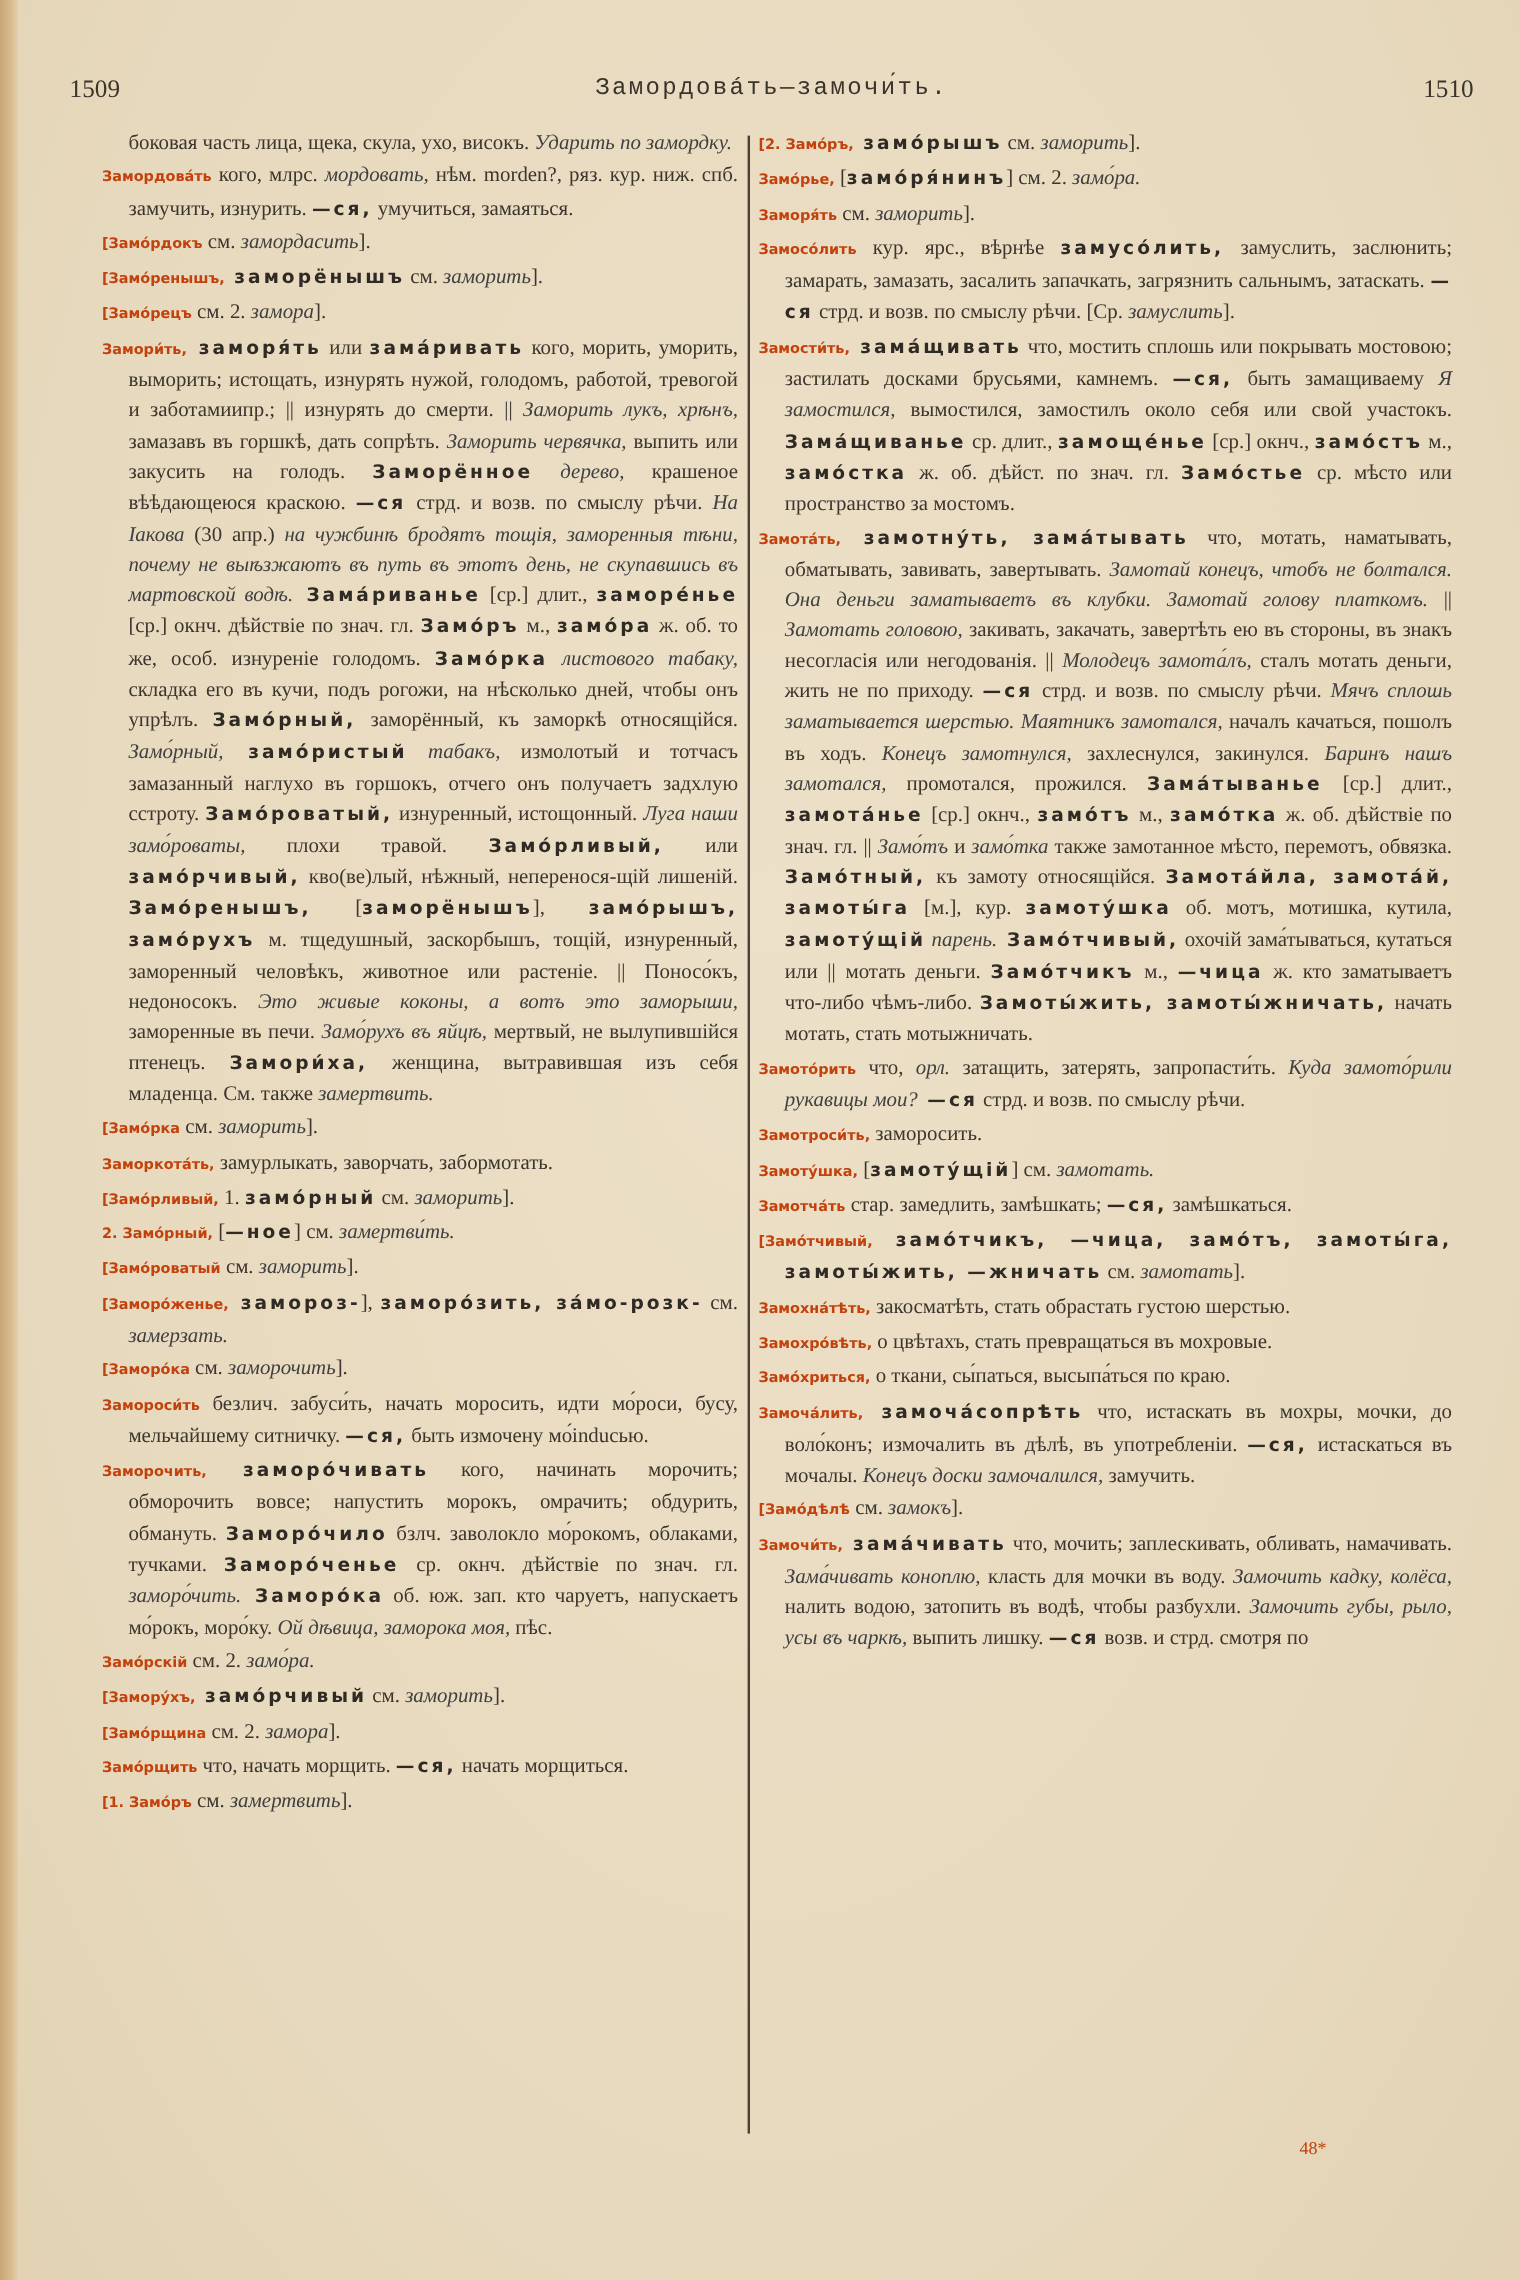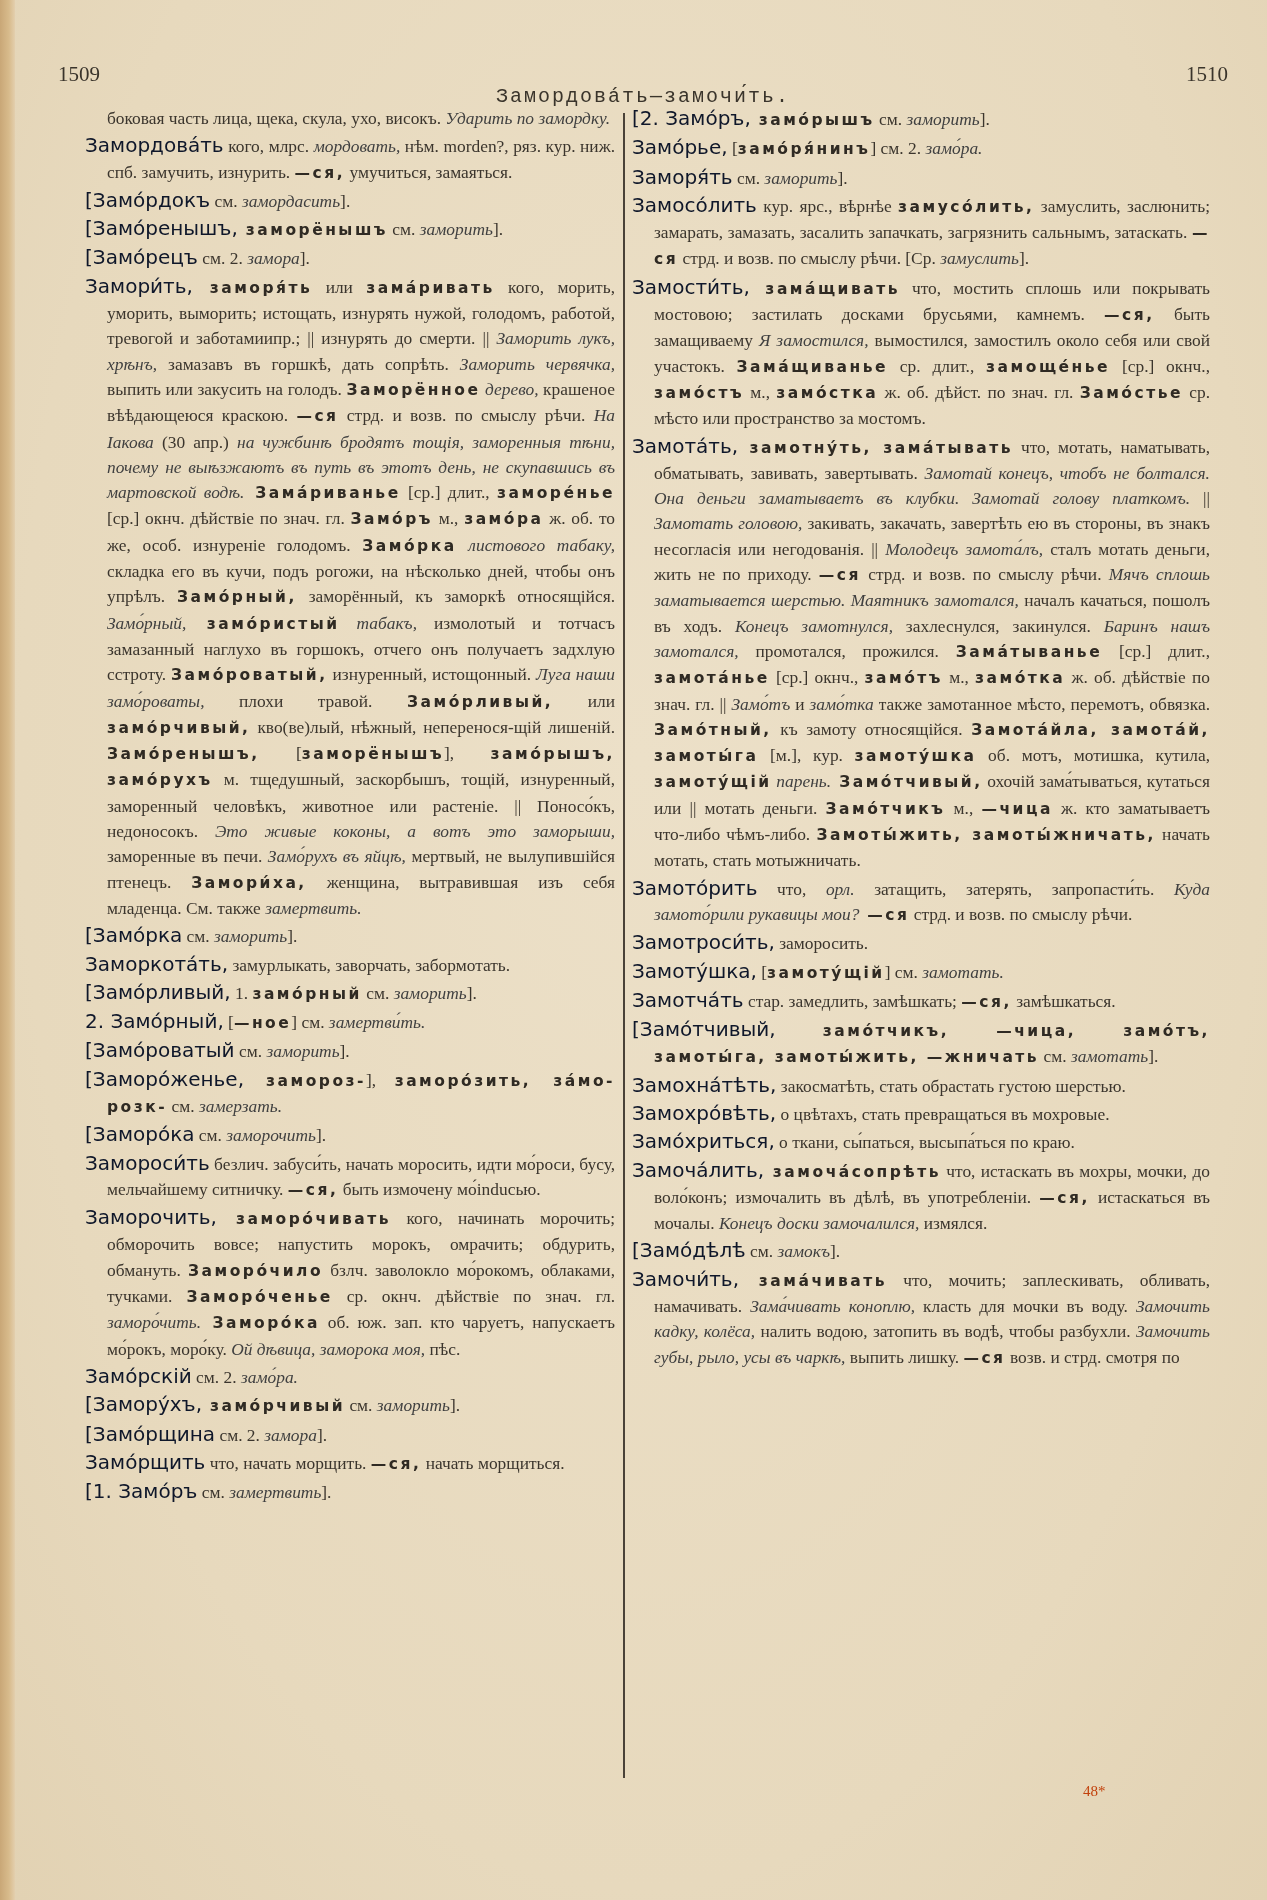--- a/index.html
+++ b/index.html
@@ -18,39 +18,39 @@
       position: absolute; left: 15px; top: 0; right: 0; bottom: 0;
       background: radial-gradient(ellipse at 50% 40%, #ece0c8 0%, #e7d9bd 70%, #e2d2b3 100%);
     }
     .header {
       position: absolute; top: 62px; left: 58px; width: 1170px; height: 30px;
       font-family: "Liberation Mono", "DejaVu Sans Mono", monospace;
       font-size: 20px; color: #3a342b;
     }
     .pn-left { position: absolute; left: 0; top: 0; font-family: "Liberation Serif", serif; font-size: 21px; }
     .pn-right { position: absolute; right: 0; top: 0; font-family: "Liberation Serif", serif; font-size: 21px; }
-    .running-title { position: absolute; left: 0; right: 0; text-align: center; letter-spacing: 2px; font-size: 20px; margin-top: 23px; }
+    .running-title { position: absolute; left: 0; right: 0; text-align: center; letter-spacing: 2px; font-size: 20px; }
     .col {
       position: absolute; top: 106px;
       font-family: "Liberation Serif", "DejaVu Serif", serif;
       font-size: 17.4px; line-height: 25.3px;
       text-align: justify;
     }
     .col-left { left: 85px; width: 530px; }
     .col-right { left: 632px; width: 578px; }
     .divider {
       position: absolute; left: 623px; top: 113px; width: 2px; height: 1665px;
       background: #4a4238;
     }
     .entry {
       padding-left: 22px; text-indent: -22px;
       margin: 0 0 2px 0;
     }
     .entry.cont { padding-left: 22px; text-indent: 0; }
-    .hw { font-family: "DejaVu Sans", "Liberation Sans", sans-serif; font-weight: normal; font-size: 20px; color: #0f172a; }
+    .hw { font-family: "DejaVu Sans", "Liberation Sans", sans-serif; font-weight: bold; font-size: 12px; color: #c2410c; }
     .sp { font-family: "DejaVu Sans", sans-serif; font-weight: bold; font-size: 15.5px; letter-spacing: 2.5px; color: #2f2a23; }
     .it { font-style: italic; color: #404040; }
     .footer-sig {
       position: absolute; left: 1083px; top: 1783px;
       font-family: "Liberation Serif", serif; font-size: 15px; color: #c2410c;
     }
   </style>
 </head>
 <body>
 
@@ -94,18 +94,18 @@
     <p class="entry"><span class="hw">Замости́ть,</span><span class="sp"> зама́щивать</span><span> что, мостить сплошь или покрывать мостовою; застилать досками брусьями, камнемъ. </span><span class="sp">—ся,</span><span> быть замащиваему </span><span class="it">Я замостился,</span><span> вымостился, замостилъ около себя или свой участокъ. </span><span class="sp">Зама́щиванье</span><span> ср. длит., </span><span class="sp">замоще́нье</span><span> [ср.] окнч., </span><span class="sp">замо́стъ</span><span> м., </span><span class="sp">замо́стка</span><span> ж. об. дѣйст. по знач. гл. </span><span class="sp">Замо́стье</span><span> ср. мѣсто или пространство за мостомъ.</span></p>
     <p class="entry"><span class="hw">Замота́ть,</span><span class="sp"> замотну́ть, зама́тывать</span><span> что, мотать, наматывать, обматывать, завивать, завертывать. </span><span class="it">Замотай конецъ, чтобъ не болтался. Она деньги заматываетъ въ клубки. Замотай голову платкомъ.</span><span> || </span><span class="it">Замотать головою,</span><span> закивать, закачать, завертѣть ею въ стороны, въ знакъ несогласія или негодованія. || </span><span class="it">Молодецъ замота́лъ,</span><span> сталъ мотать деньги, жить не по приходу. </span><span class="sp">—ся</span><span> стрд. и возв. по смыслу рѣчи. </span><span class="it">Мячъ сплошь заматывается шерстью. Маятникъ замотался,</span><span> началъ качаться, пошолъ въ ходъ. </span><span class="it">Конецъ замотнулся,</span><span> захлеснулся, закинулся. </span><span class="it">Баринъ нашъ замотался,</span><span> промотался, прожился. </span><span class="sp">Зама́тыванье</span><span> [ср.] длит., </span><span class="sp">замота́нье</span><span> [ср.] окнч., </span><span class="sp">замо́тъ</span><span> м., </span><span class="sp">замо́тка</span><span> ж. об. дѣйствіе по знач. гл. || </span><span class="it">Замо́тъ</span><span> и </span><span class="it">замо́тка</span><span> также замотанное мѣсто, перемотъ, обвязка. </span><span class="sp">Замо́тный,</span><span> къ замоту относящійся. </span><span class="sp">Замота́йла, замота́й, замоты́га</span><span> [м.], кур. </span><span class="sp">замоту́шка</span><span> об. мотъ, мотишка, кутила, </span><span class="sp">замоту́щій</span><span class="it"> парень.</span><span class="sp"> Замо́тчивый,</span><span> охочій зама́тываться, кутаться или || мотать деньги. </span><span class="sp">Замо́тчикъ</span><span> м., </span><span class="sp">—чица</span><span> ж. кто заматываетъ что-либо чѣмъ-либо. </span><span class="sp">Замоты́жить, замоты́жничать,</span><span> начать мотать, стать мотыжничать.</span></p>
     <p class="entry"><span class="hw">Замото́рить</span><span> что, </span><span class="it">орл.</span><span> затащить, затерять, запропасти́ть. </span><span class="it">Куда замото́рили рукавицы мои?</span><span class="sp"> —ся</span><span> стрд. и возв. по смыслу рѣчи.</span></p>
     <p class="entry"><span class="hw">Замотроси́ть,</span><span> заморосить.</span></p>
     <p class="entry"><span class="hw">Замоту́шка,</span><span> [</span><span class="sp">замоту́щій</span><span>] см. </span><span class="it">замотать.</span></p>
     <p class="entry"><span class="hw">Замотча́ть</span><span> стар. замедлить, замѣшкать; </span><span class="sp">—ся,</span><span> замѣшкаться.</span></p>
     <p class="entry"><span class="hw">[Замо́тчивый,</span><span class="sp"> замо́тчикъ, —чица, замо́тъ, замоты́га, замоты́жить, —жничать</span><span> см. </span><span class="it">замотать</span><span>].</span></p>
     <p class="entry"><span class="hw">Замохна́тѣть,</span><span> закосматѣть, стать обрастать густою шерстью.</span></p>
     <p class="entry"><span class="hw">Замохро́вѣть,</span><span> о цвѣтахъ, стать превращаться въ мохровые.</span></p>
     <p class="entry"><span class="hw">Замо́хриться,</span><span> о ткани, сы́паться, высыпа́ться по краю.</span></p>
-    <p class="entry"><span class="hw">Замоча́лить,</span><span class="sp"> замоча́сопрѣть</span><span> что, истаскать въ мохры, мочки, до воло́конъ; измочалить въ дѣлѣ, въ употребленіи. </span><span class="sp">—ся,</span><span> истаскаться въ мочалы. </span><span class="it">Конецъ доски замочалился,</span><span> измялся.</span></p>
+    <p class="entry"><span class="hw">Замоча́лить,</span><span class="sp"> замоча́сопрѣть</span><span> что, истаскать въ мохры, мочки, до воло́конъ; измочалить въ дѣлѣ, въ употребленіи. </span><span class="sp">—ся,</span><span> истаскаться въ мочалы. </span><span class="it">Конецъ доски замочалился,</span><span> замучить.</span></p>
     <p class="entry"><span class="hw">[Замо́дѣлѣ</span><span> см. </span><span class="it">замокъ</span><span>].</span></p>
     <p class="entry"><span class="hw">Замочи́ть,</span><span class="sp"> зама́чивать</span><span> что, мочить; заплескивать, обливать, намачивать. </span><span class="it">Зама́чивать коноплю,</span><span> класть для мочки въ воду. </span><span class="it">Замочить кадку, колёса,</span><span> налить водою, затопить въ водѣ, чтобы разбухли. </span><span class="it">Замочить губы, рыло, усы въ чаркѣ,</span><span> выпить лишку. </span><span class="sp">—ся</span><span> возв. и стрд. смотря по</span></p>
   </div>
 
 <div class="footer-sig">48*</div>
 
 </body></html>

